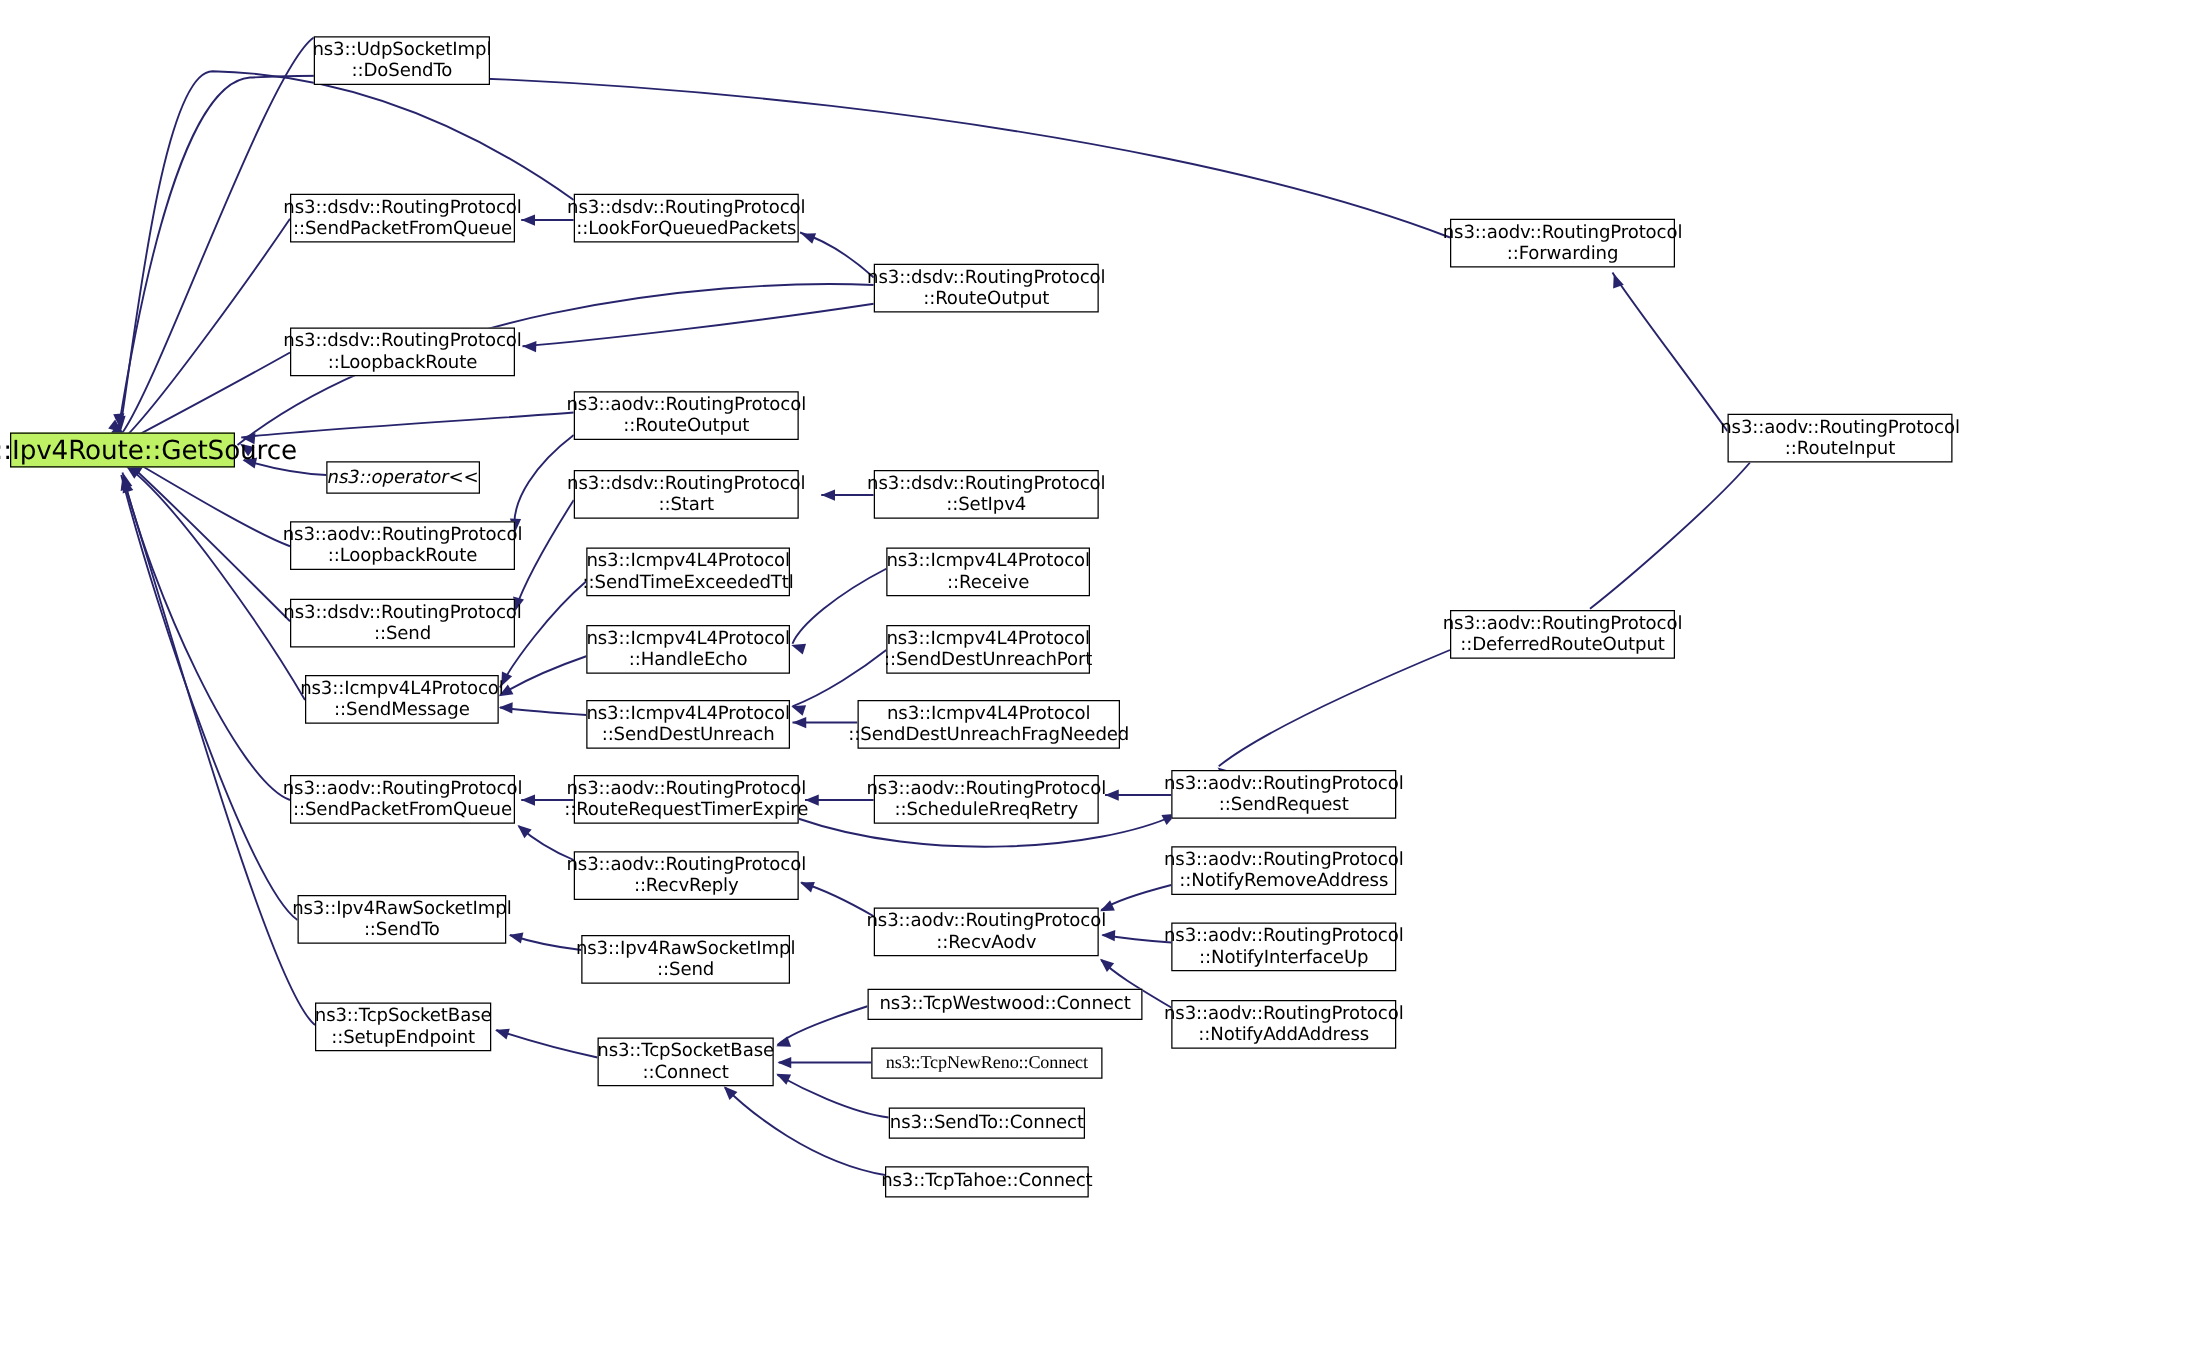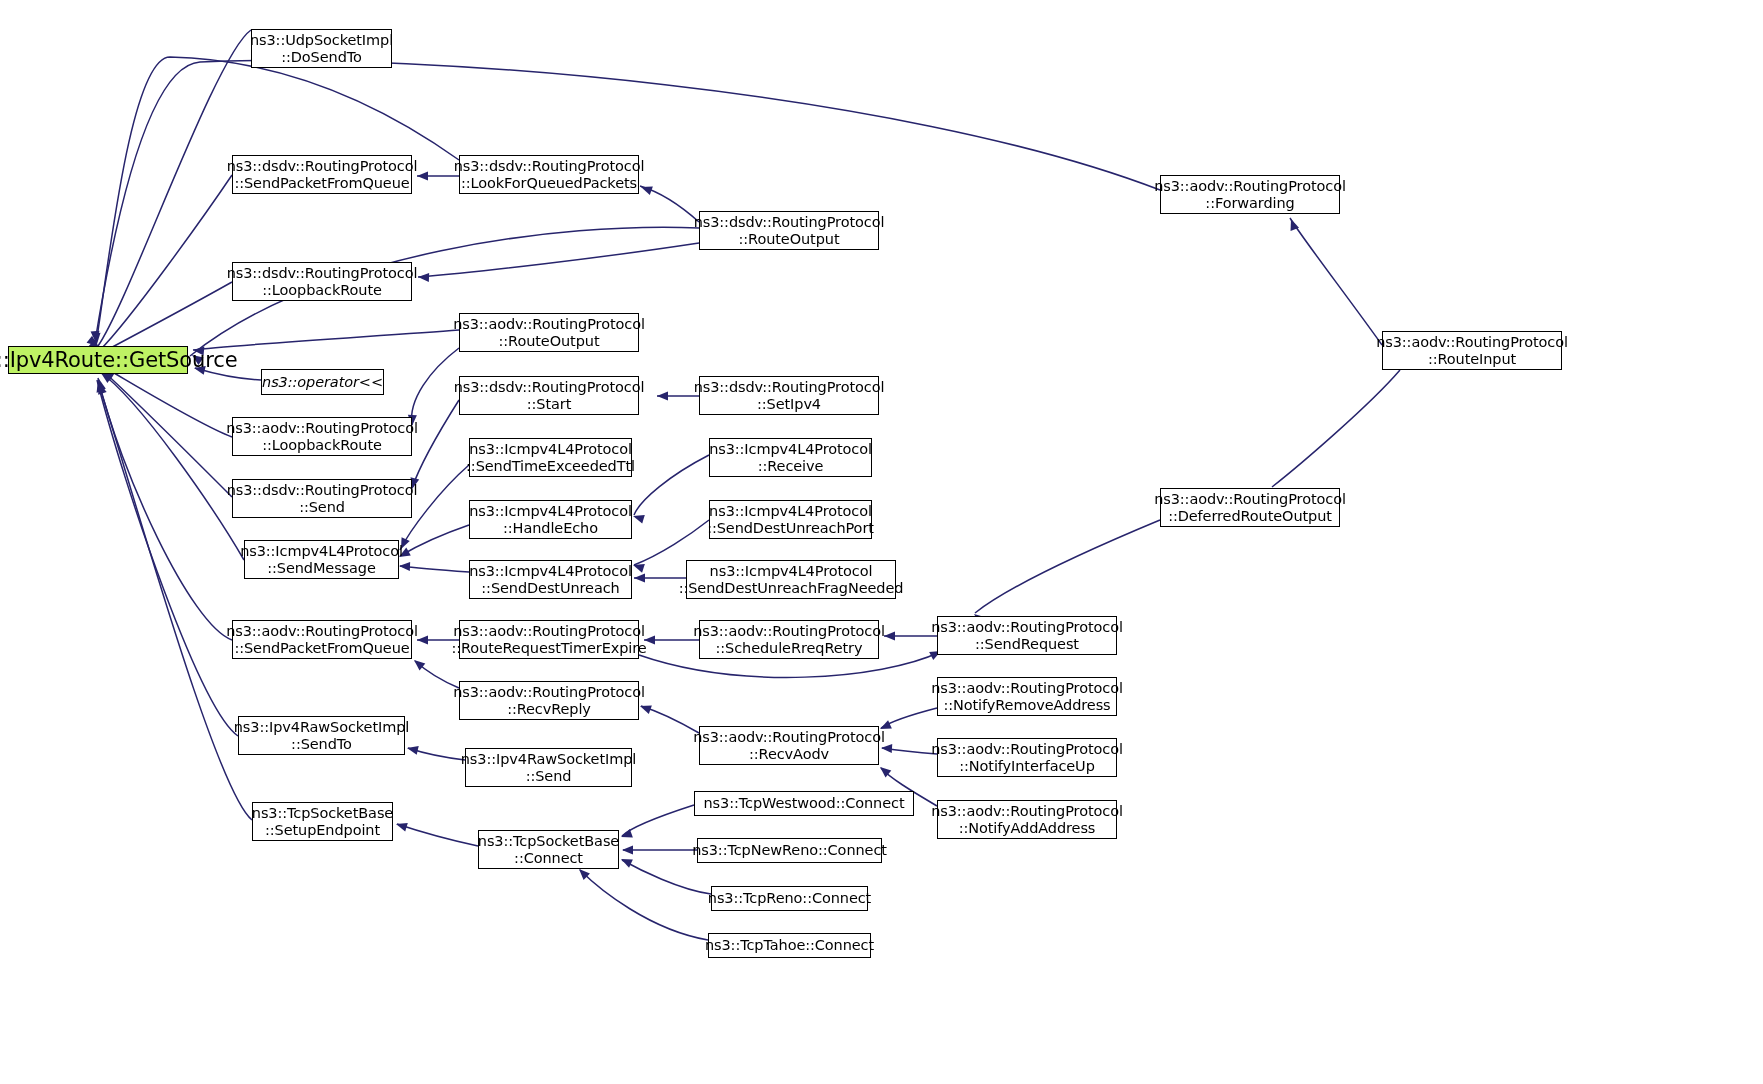--- a/index.html
+++ b/index.html
@@ -218,17 +218,17 @@
 ::NotifyInterfaceUp</span></div>
       <div class="node" style="left: 465px; top: 748px; width: 167px; height: 39px;"><span class="node-label">ns3::Ipv4RawSocketImpl
 ::Send</span></div>
       <div class="node" style="left: 694px; top: 791px; width: 220px; height: 25px;"><span class="node-label">ns3::TcpWestwood::Connect</span></div>
       <div class="node" style="left: 937px; top: 800px; width: 180px; height: 39px;"><span class="node-label">ns3::aodv::RoutingProtocol
 ::NotifyAddAddress</span></div>
       <div class="node" style="left: 252px; top: 802px; width: 141px; height: 39px;"><span class="node-label">ns3::TcpSocketBase
 ::SetupEndpoint</span></div>
       <div class="node" style="left: 478px; top: 830px; width: 141px; height: 39px;"><span class="node-label">ns3::TcpSocketBase
 ::Connect</span></div>
-      <div class="node" style="left: 697px; top: 838px; width: 185px; height: 25px;"><span class="node-label">ns3::TcpNewReno::Connect</span></div>
-      <div class="node" style="left: 711px; top: 886px; width: 157px; height: 25px;"><span class="node-label">ns3::TcpReno::Connect</span></div>
+      <div class="node" style="left: 697px; top: 838px; width: 185px; height: 25px; font-family: Liberation Serif, serif;"><span class="node-label">ns3::TcpNewReno::Connect</span></div>
+      <div class="node" style="left: 711px; top: 886px; width: 157px; height: 25px;"><span class="node-label">ns3::SendTo::Connect</span></div>
       <div class="node" style="left: 708px; top: 933px; width: 163px; height: 25px;"><span class="node-label">ns3::TcpTahoe::Connect</span></div>
     </div>
 </div>
 
 </body></html>

